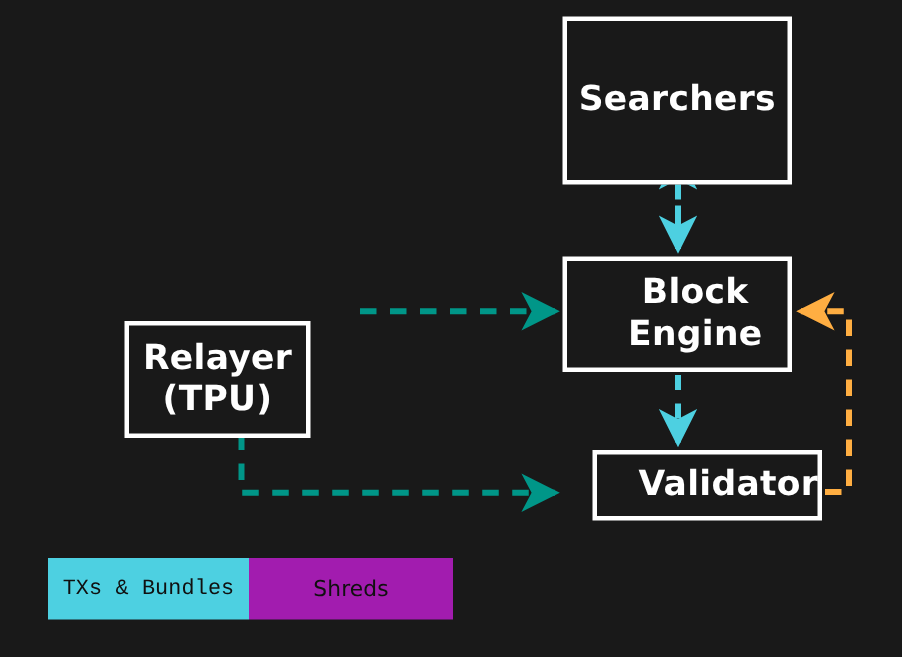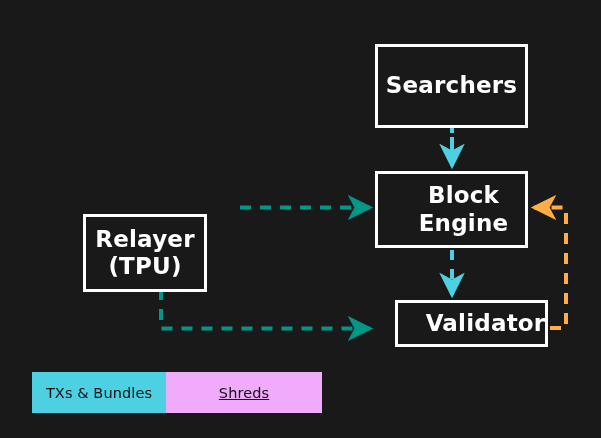--- a/index.html
+++ b/index.html
@@ -24,21 +24,21 @@
     color:#ffffff;
     font-weight:bold;
     font-size:23px;
     line-height:1.18;
     letter-spacing:0.2px;
     font-family:"DejaVu Sans", sans-serif;
     z-index:3;
   }
   .node .label{white-space:pre-line;display:block;}
 
-  #node-searchers{left:375px;top:11px;width:153px;height:84px;margin-top:33px;}
+  #node-searchers{left:375px;top:11px;width:153px;height:112px;}
   #node-relayer{left:83px;top:170px;width:124px;height:78px;margin-top:44px;}
   #node-block-engine{left:375px;top:171px;width:153px;height:77px;padding-left:24px;}
   #node-validator{left:395px;top:300px;width:153px;height:47px;padding-left:28px;}
 
   svg#edges{position:absolute;left:0;top:0;width:601px;height:438px;z-index:2;}
 
   #legend{
     position:absolute;
     left:32px;top:372px;
     width:401px;height:41px;
@@ -48,22 +48,22 @@
   .legend-seg{
     display:flex;align-items:center;justify-content:center;
     color:#101010;
     font-size:14.5px;
     font-family:"DejaVu Sans", sans-serif;
     font-weight:normal;
     letter-spacing:0.1px;
     white-space:nowrap;
   }
   #legend-transactions{width:131px;background:#009688;}
-  #legend-txs-bundles{width:134px;background:#4DD0E1;}
-  #legend-shreds{width:156px;background:#f0abfc;text-decoration:underline;}
+  #legend-txs-bundles{width:134px;background:#4DD0E1;font-family:Liberation Mono, monospace;}
+  #legend-shreds{width:136px;background:#a21caf;}
 </style>
 </head>
 <body>
 
 <div id="canvas">
 
   <svg id="edges" viewBox="0 0 601 438">
     <defs>
       <marker id="arrow-teal" markerWidth="7" markerHeight="7" refX="5.6" refY="3.5" orient="auto" markerUnits="strokeWidth">
         <path d="M0,0.3 L6.4,3.5 L0,6.7 L1.7,3.5 Z" fill="#009688"></path>

